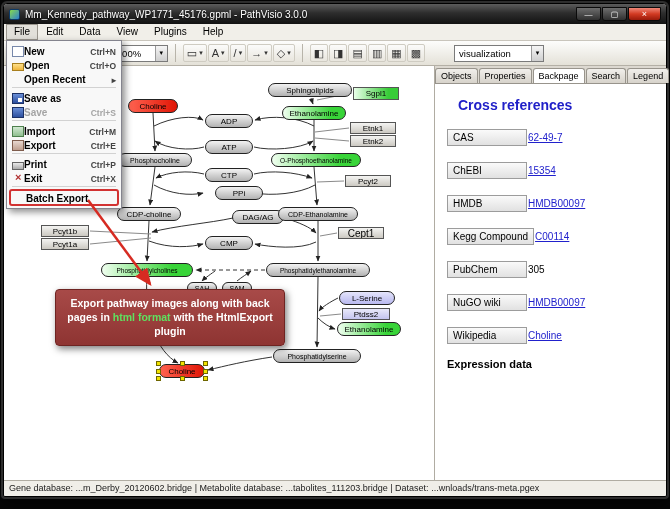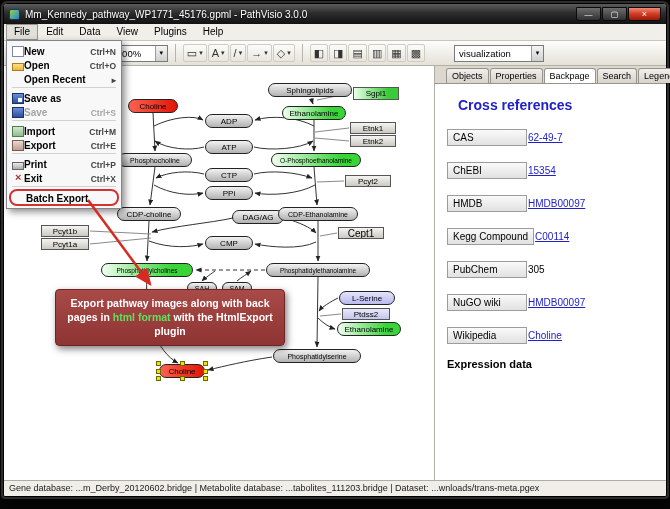--- a/index.html
+++ b/index.html
@@ -58,21 +58,21 @@
   .pn.met-red    { background:linear-gradient(90deg,#ff6250,#e01505); }
   .pn.lav        { background:linear-gradient(180deg,#e4e4fb,#b9b9ef); }
   .pn.gene, .pn.gene-green, .pn.lav-gene { border-radius:0; border-color:#555; }
   .pn.gene       { background:linear-gradient(180deg,#f4f4f2,#ccc9c2); }
   .pn.gene-green { background:linear-gradient(90deg,#e9ffe9,#38cc38 78%); }
   .pn.lav-gene   { background:linear-gradient(180deg,#e9e9fa,#c4c4ee); }
   .handle { position:absolute; width:5px; height:5px; background:#f0e200; border:1px solid #6e6600; z-index:6; }
 
   
   .side-panel { width:231px; display:flex; flex-direction:column; background:#ece9e2; }
-  .tabbar { height:17px; display:flex; align-items:flex-end; gap:1px; padding:2px 0 0 11px; background:#dcd8d0; }
+  .tabbar { height:17px; display:flex; align-items:flex-end; gap:1px; padding:2px 0 0 0; background:#dcd8d0; }
   .tab { font-size:9px; padding:2px 5px; border:1px solid #98948c; border-bottom:none;
          border-radius:3px 3px 0 0; background:linear-gradient(#f1efeb,#d7d3cb); white-space:nowrap; }
   .tab.active { background:#fff; }
   .panel-body { flex:1; background:#fff; border-top:1px solid #98948c; padding:10px 12px 4px; overflow:hidden; }
   .bp-heading { color:#2020c8; font-weight:bold; font-size:14px; margin:3px 11px 14px; }
   .bp-entry { margin-bottom:10px; }
   .bp-source { display:inline-block; min-width:80px; font-size:10px; padding:2px 5px;
                background:linear-gradient(#fafafa,#e1e1e1); border:1px solid #9c9c9c; margin-bottom:4px; }
   .bp-link  { display:inline-block; color:#2121cc; text-decoration:underline; font-size:10px; margin-left:1px; }
   .bp-value { display:inline-block; font-size:10px; margin-left:1px; }
@@ -80,21 +80,21 @@
 
   
   .statusbar { position:absolute; left:0; right:0; bottom:0; height:16px; background:#f0eee8;
                border-top:1px solid #b0aca2; font-size:9px; line-height:15px; padding:0 5px;
                color:#1a1a1a; white-space:nowrap; overflow:hidden; border-radius:0 0 2px 2px; }
 
   
   .file-menu { position:absolute; left:6px; top:40px; width:116px; background:#f8f8f8;
                border:1px solid #84848e; box-shadow:3px 3px 7px rgba(0,0,0,.45); padding:2px; z-index:50; }
   .menu-item { display:flex; align-items:flex-end; height:14px; gap:0; padding:0 3px; font-size:10px;font-weight:bold; }
-  .menu-item.highlighted { border:2px solid #d23232; border-radius:8px; height:17px; }
+  .menu-item.highlighted { border:2px solid #d23232; border-radius:3px; height:17px; }
   .menu-item.disabled .mi-label, .menu-item.disabled .mi-shortcut { color:#a4a4a4; }
   .mi-icon { width:12px; height:11px; flex:0 0 12px; position:relative; }
   .mi-label { flex:1; white-space:nowrap; }
   .mi-shortcut { font-size:8.5px; color:#444; }
   .menu-sep { height:1px; background:#d2d2d2; margin:2px 3px; }
   .new-file-icon    { background:#fff; border:1px solid #7788aa; }
   .open-folder-icon { background:linear-gradient(#ffe08a,#f0b63c); border:1px solid #a87f1e; height:8px !important; margin-top:2px; }
   .save-icon, .save-as-icon { background:linear-gradient(#6a8fd8,#2c4f9e); border:1px solid #1c3166; }
   .save-as-icon::after { content:""; position:absolute; right:1px; bottom:1px; width:4px; height:4px; background:#fff; }
   .import-icon { background:linear-gradient(#d2e8d2,#8fbf8f); border:1px solid #4d7f4d; }
@@ -283,21 +283,21 @@
           </div>
           <div class="pn met-green" style="left: 267px; top: 87px; width: 90px; height: 14px; font-size: 6.5px;">
             <span class="pn-label">O-Phosphoethanolamine</span>
           </div>
           <div class="pn met" style="left: 201px; top: 102px; width: 48px; height: 14px; font-size: 8px;">
             <span class="pn-label">CTP</span>
           </div>
           <div class="pn gene" style="left: 341px; top: 109px; width: 46px; height: 12px; font-size: 8px;">
             <span class="pn-label">Pcyt2</span>
           </div>
-          <div class="pn met" style="left: 201px; top: 120px; width: 48px; height: 14px; font-size: 8px;">
+          <div class="pn met" style="left: 211px; top: 120px; width: 48px; height: 14px; font-size: 8px;">
             <span class="pn-label">PPi</span>
           </div>
           <div class="pn met" style="left: 113px; top: 141px; width: 64px; height: 14px; font-size: 8px;">
             <span class="pn-label">CDP-choline</span>
           </div>
           <div class="pn met" style="left: 228px; top: 144px; width: 52px; height: 14px; font-size: 8px;">
             <span class="pn-label">DAG/AG</span>
           </div>
           <div class="pn met" style="left: 274px; top: 141px; width: 80px; height: 14px; font-size: 7px;">
             <span class="pn-label">CDP-Ethanolamine</span>

